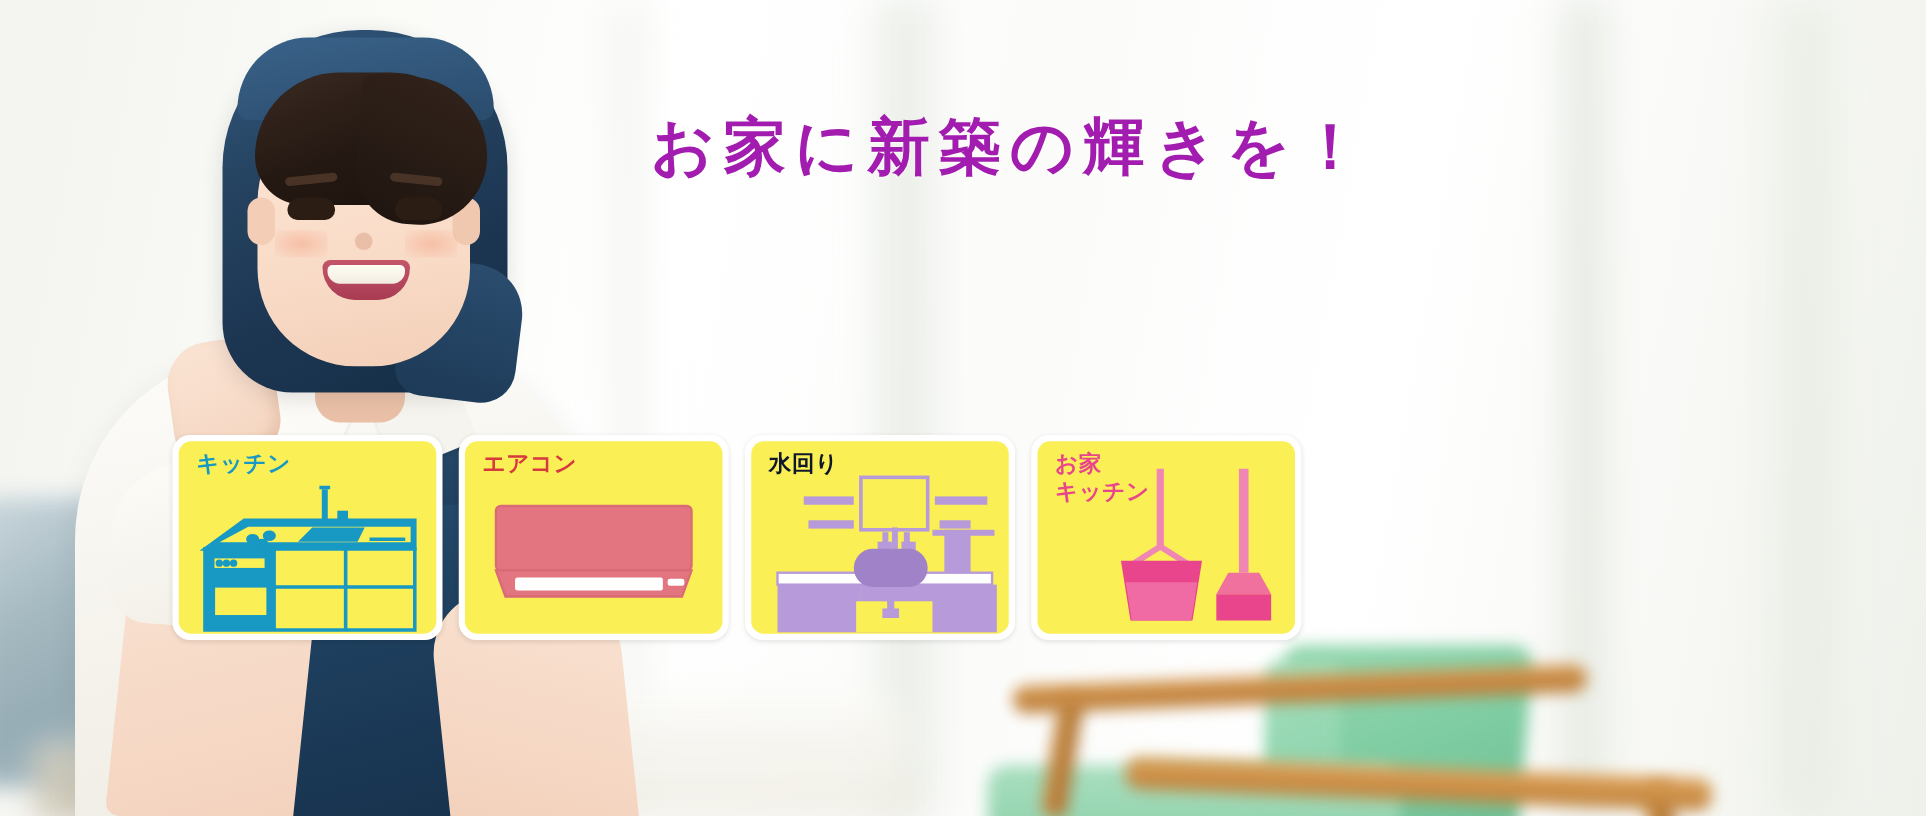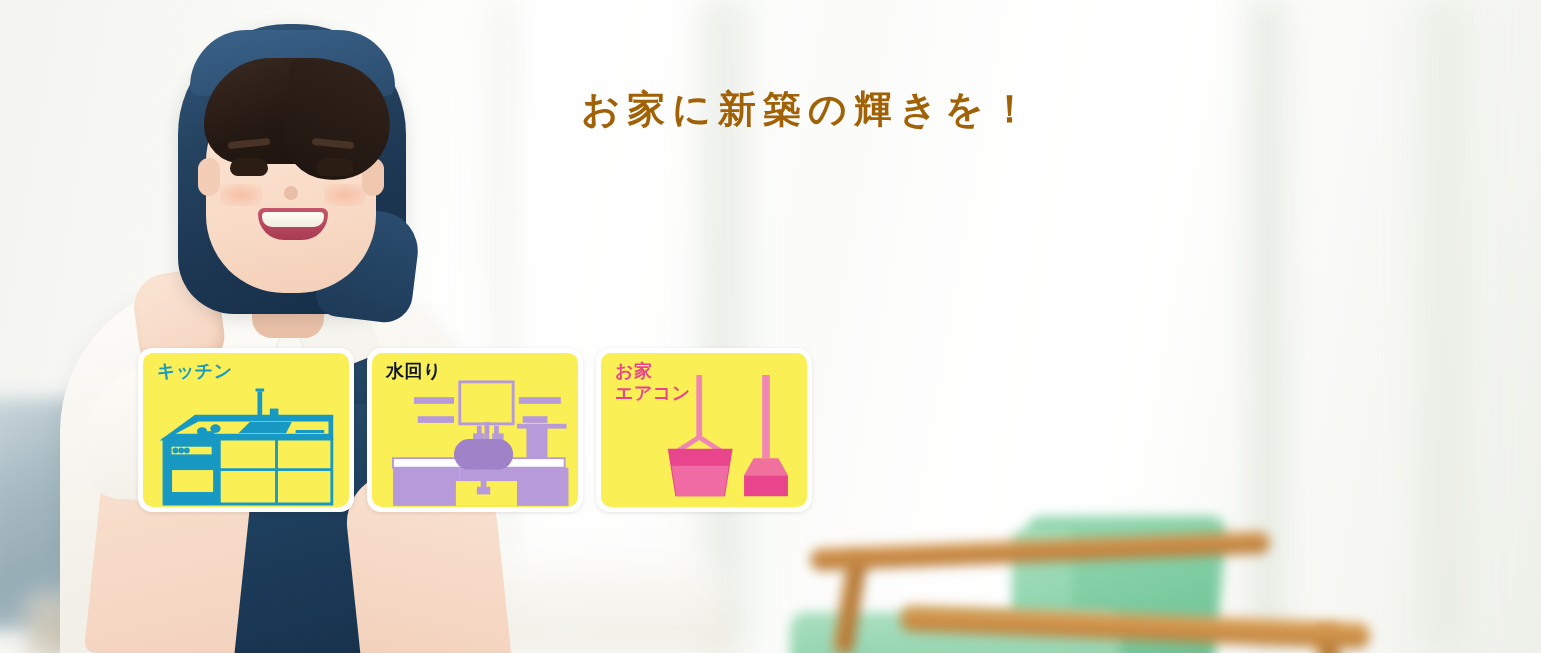--- a/index.html
+++ b/index.html
@@ -231,24 +231,24 @@
     background: linear-gradient(180deg,#fffdf4,#f2ece0);
     border-radius: 4px 4px 10px 10px;
   }
 
   
   .subtitle {
     position: absolute;
     left: 0; right: 0; top: 84px;
     text-align: center;
     padding-left: 76px;
-    color: #a16207;
+    color: #a21caf;
     font-family: "Liberation Serif", "DejaVu Serif", serif;
     font-weight: 700;
-    font-size: 38px;
+    font-size: 50px;
     letter-spacing: 7px;
     white-space: nowrap;
     text-shadow: 0 1px 2px rgba(255,255,255,.85);
   }
   .title {
     position: absolute;
     left: 0; right: 0; top: 155px;
     text-align: center;
     padding-left: 140px;
     color: #0c4f9c;
@@ -386,20 +386,33 @@
               <rect x="32" y="98" width="40" height="20" fill="#fbef56" stroke="#fbef56"></rect>
               <path d="M80 64 V132 M140 64 V132 M80 96 H198"></path>
             </g>
           </svg>
         </div>
       </div>
     </div>
 
 
 
+    <div class="card">
+      <div class="card-inner">
+        <div class="card-label" style="color:#d7393f">エアコン</div>
+        <div class="card-icon">
+          <svg viewBox="0 0 216 132" xmlns="http://www.w3.org/2000/svg">
+            <rect x="26" y="28" width="164" height="54" rx="4" fill="#e2757f" stroke="#d96b77" stroke-width="2"></rect>
+            <path d="M26 82 H190 L182 104 H34 Z" fill="#e2757f" stroke="#d96b77" stroke-width="2"></path>
+            <rect x="42" y="88" width="124" height="11" rx="2" fill="#ffffff"></rect>
+            <rect x="170" y="89" width="14" height="6" rx="2" fill="#ffffff"></rect>
+          </svg>
+        </div>
+      </div>
+    </div>
 
     <div class="card">
       <div class="card-inner">
         <div class="card-label" style="color:#0f172a">水回り</div>
         <div class="card-icon">
           <svg viewBox="0 0 216 132" xmlns="http://www.w3.org/2000/svg">
             <rect x="92" y="4" width="56" height="44" fill="none" stroke="#b79ada" stroke-width="3"></rect>
             <rect x="44" y="20" width="42" height="7" fill="#b79ada"></rect>
             <rect x="48" y="40" width="38" height="7" fill="#b79ada"></rect>
             <rect x="154" y="20" width="44" height="7" fill="#b79ada"></rect>
@@ -420,21 +433,21 @@
             <rect x="114" y="96" width="6" height="24" fill="#b79ada"></rect>
             <rect x="110" y="114" width="14" height="8" fill="#b79ada"></rect>
           </svg>
         </div>
       </div>
     </div>
 
     <div class="card">
       <div class="card-inner">
         <div class="card-label" style="color:#e8458c">お家
-エアコン</div>
+キッチン</div>
         <div class="card-icon">
           <svg viewBox="0 0 216 132" xmlns="http://www.w3.org/2000/svg">
 
             <ellipse cx="103" cy="-18" rx="16" ry="10" fill="none" stroke="#ef86b4" stroke-width="5"></ellipse>
             <rect x="100" y="-22" width="6" height="86" fill="#ef86b4"></rect>
             <path d="M78 78 L103 62 L128 78" fill="none" stroke="#ef86b4" stroke-width="5"></path>
             <path d="M70 74 H138 L130 124 H78 Z" fill="#e8458c"></path>
             <path d="M74 92 H134 L129 124 H79 Z" fill="#f06ba3"></path>
 
             <rect x="168" y="-24" width="10" height="14" rx="2" fill="#e8458c"></rect>

